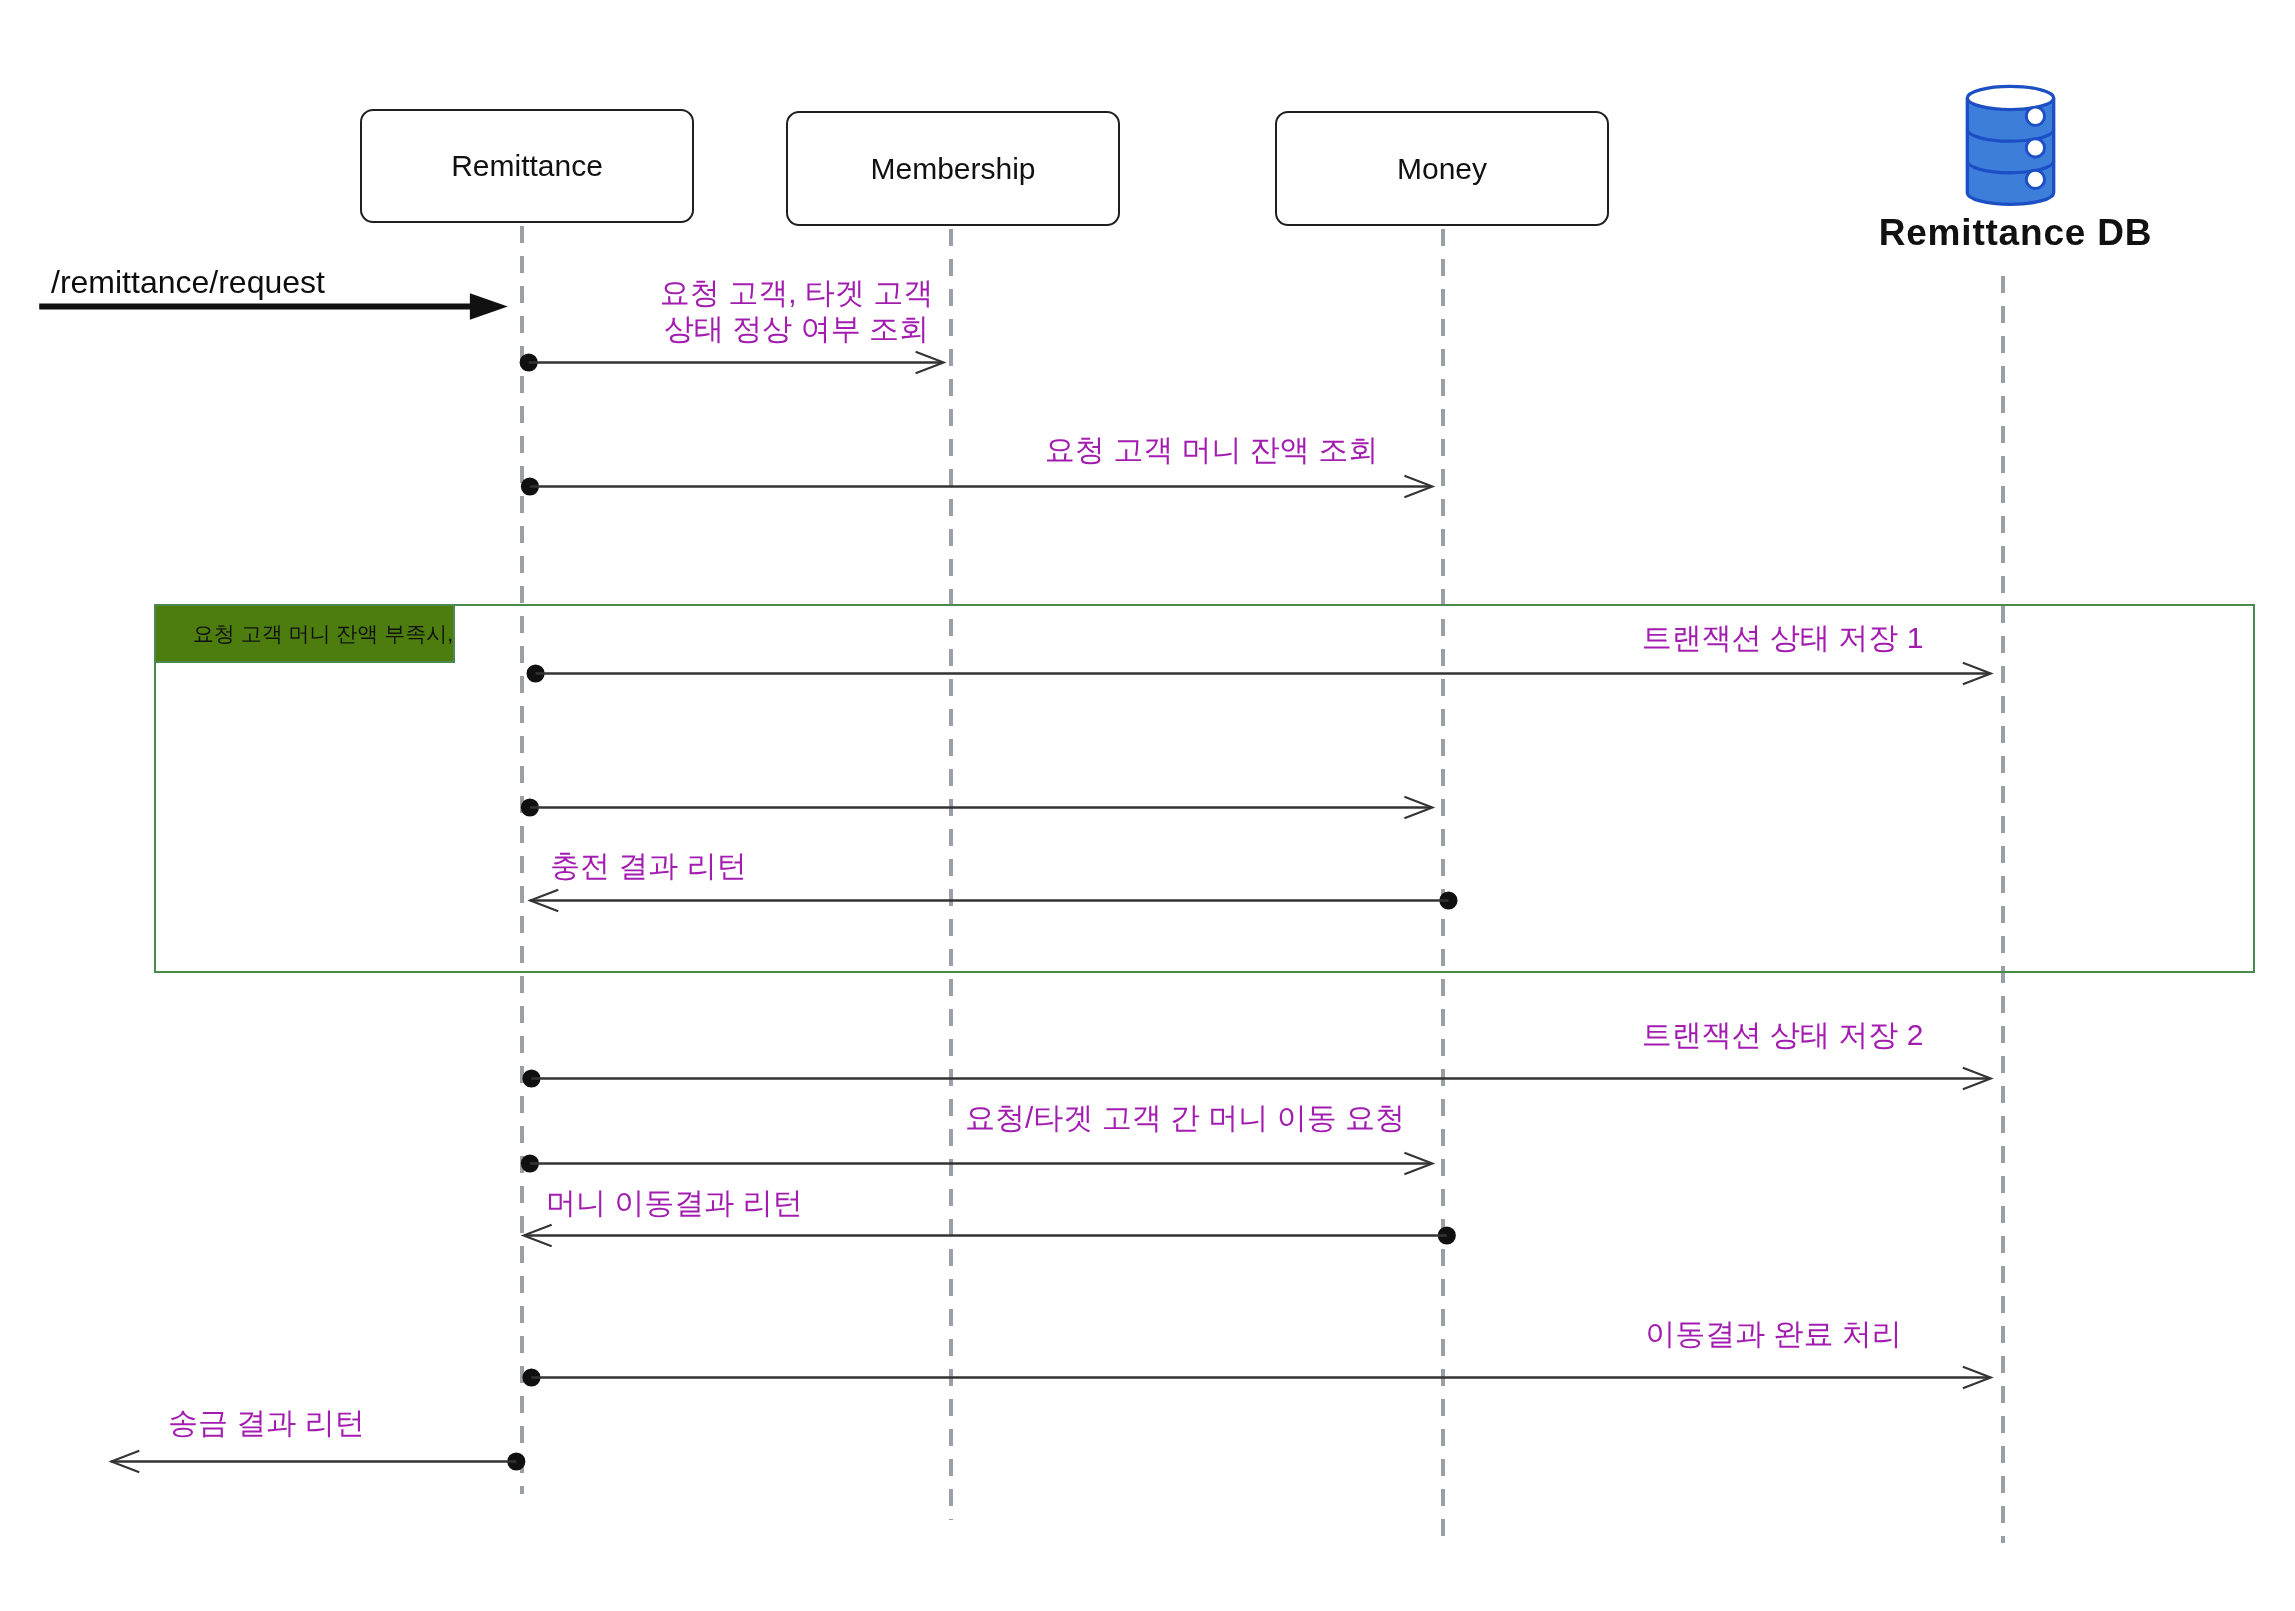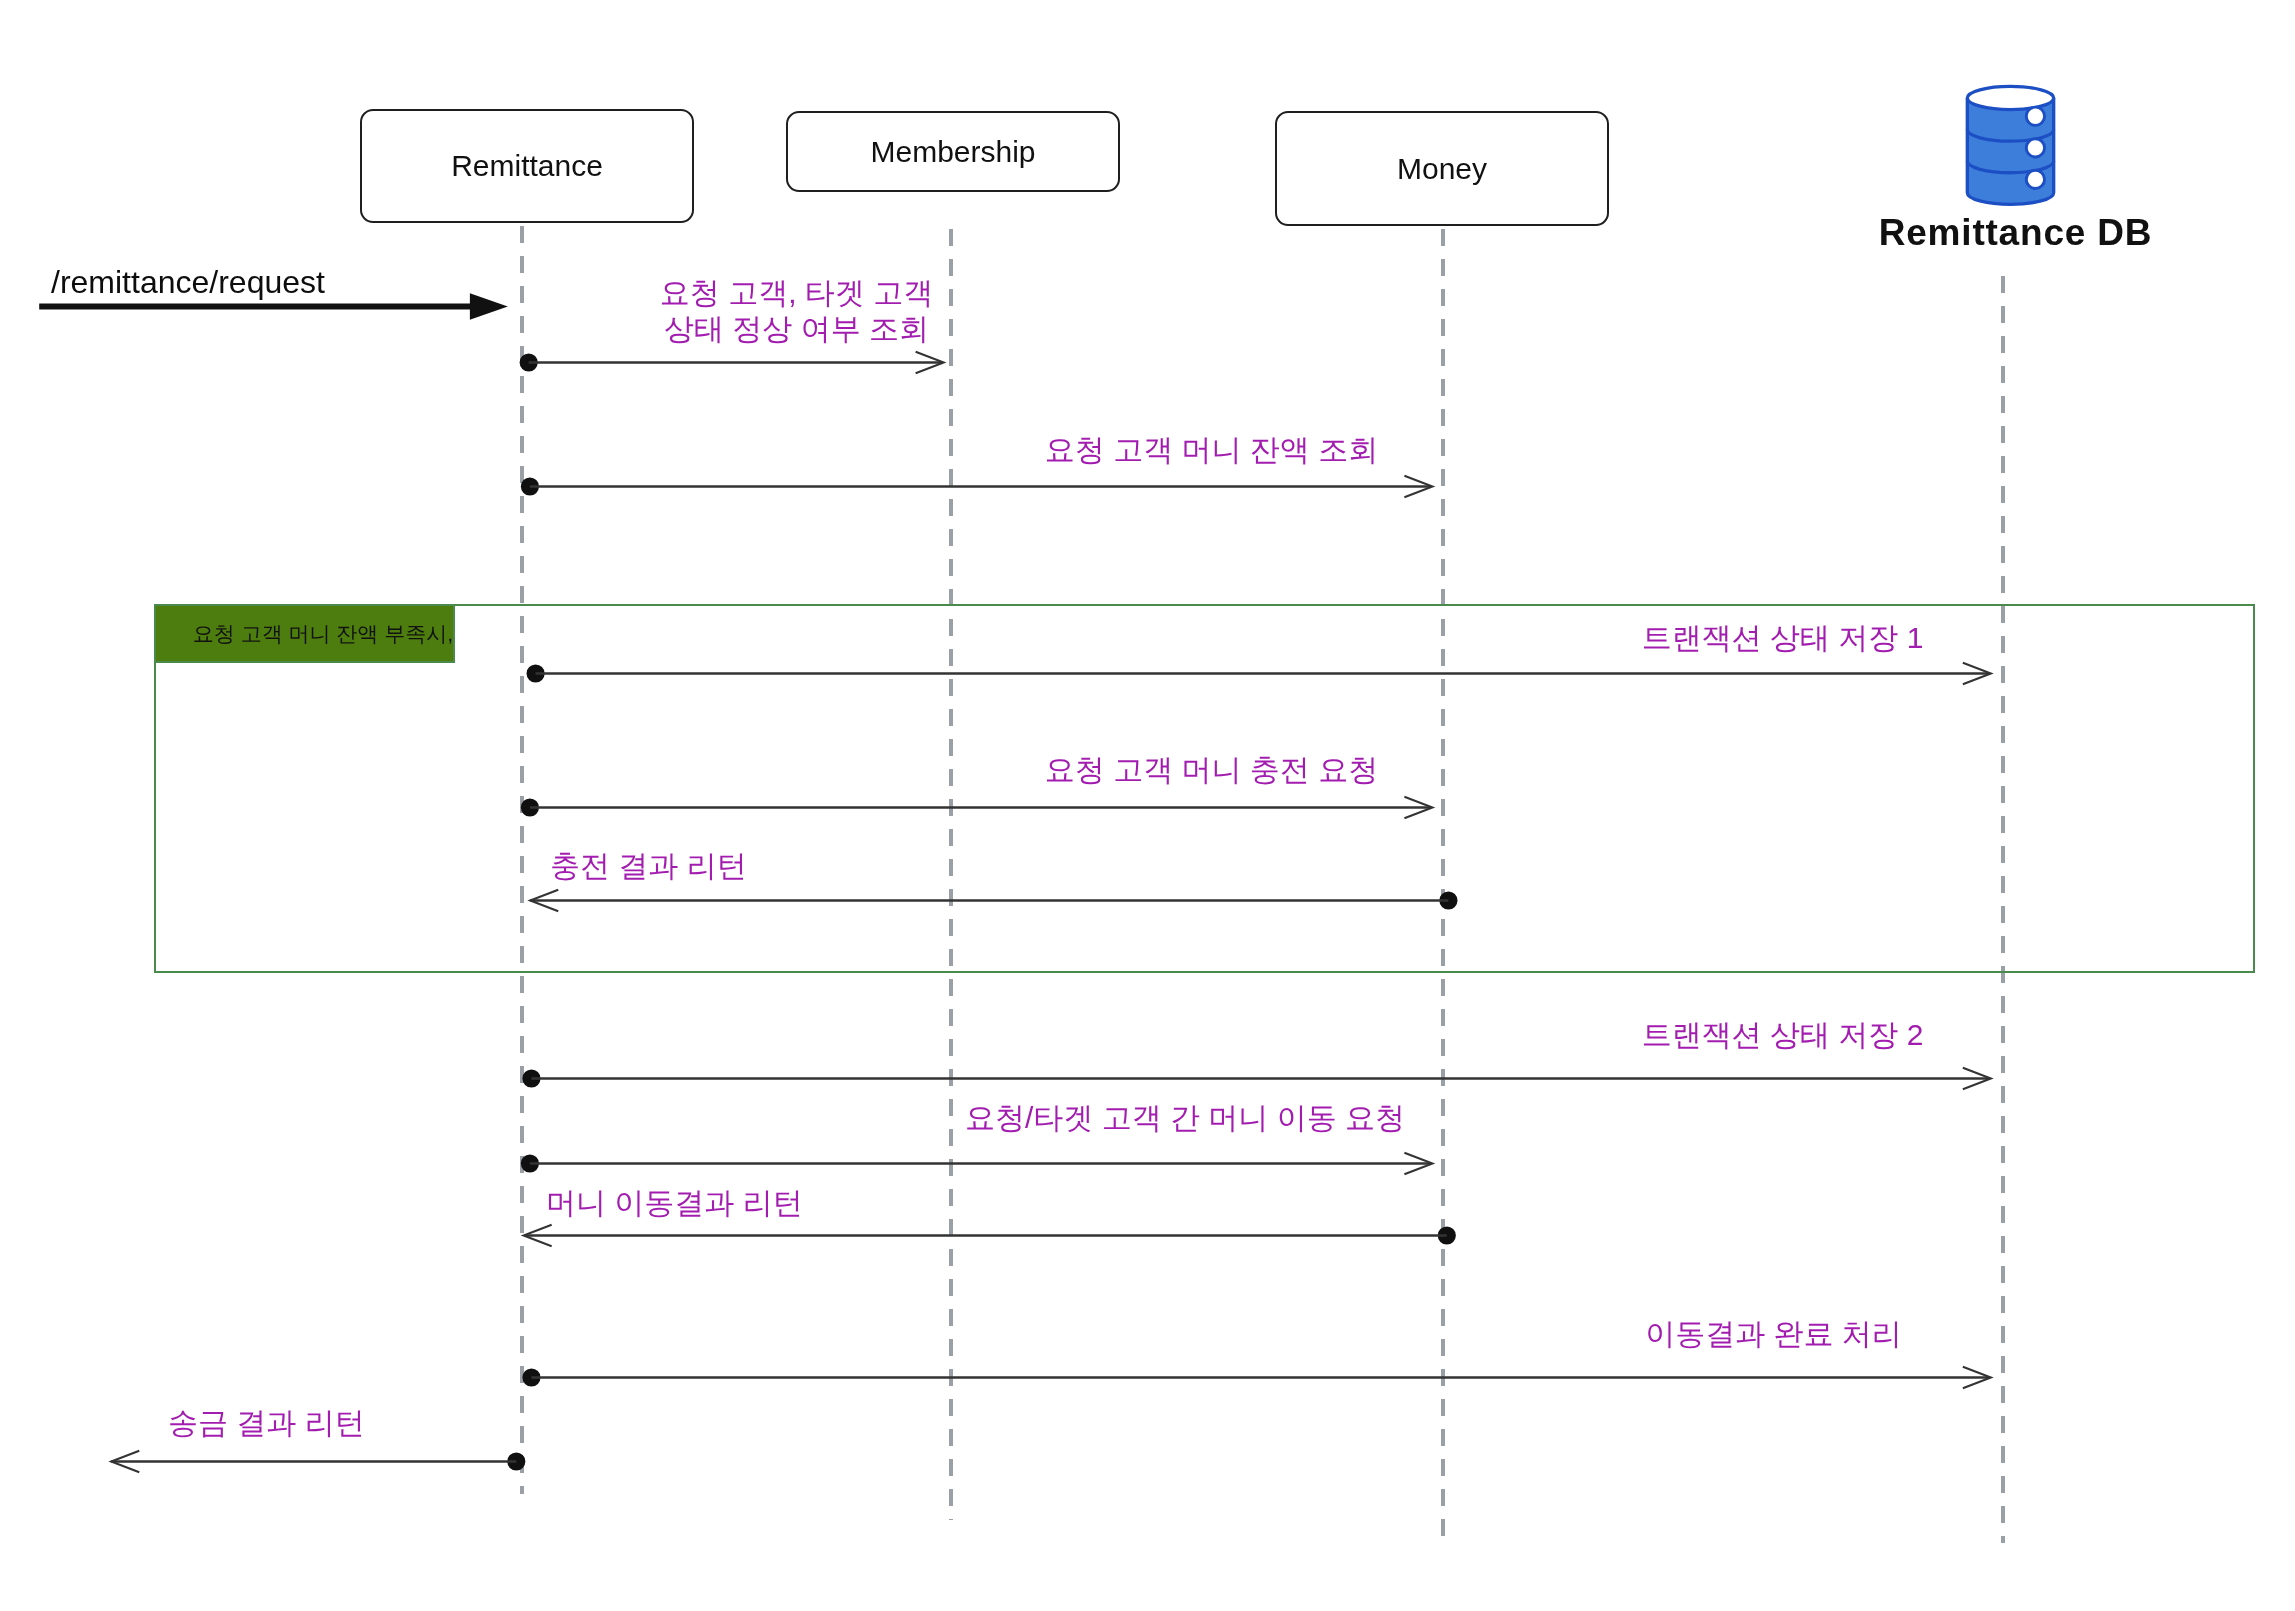--- a/index.html
+++ b/index.html
@@ -22,21 +22,21 @@
   .db-icon{position:absolute;}
 </style>
 </head>
 <body>
 
 <div class="canvas">
 
   <div class="actor" style="left:360px;top:109px;width:334px;height:114px;">
     <span>Remittance</span>
   </div>
-  <div class="actor" style="left:786px;top:111px;width:334px;height:81px;">
+  <div class="actor" style="left:786px;top:111px;width:334px;height:115px;">
     <span>Membership</span>
   </div>
   <div class="actor" style="left:1275px;top:111px;width:334px;height:115px;">
     <span>Money</span>
   </div>
 
   <svg class="db-icon" style="left:1964px;top:83px;" width="93" height="123" viewBox="0 0 112 148">
     <path d="M4,18 L4,132 A52,14 0 0 0 108,132 L108,18" fill="#3e7edb" stroke="#1d4fc4" stroke-width="4"></path>
     <path d="M4,56 a52,14 0 0 0 104,0" fill="none" stroke="#1d4fc4" stroke-width="4"></path>
     <path d="M4,94 a52,14 0 0 0 104,0" fill="none" stroke="#1d4fc4" stroke-width="4"></path>
@@ -78,21 +78,20 @@
     <polyline points="1695,7 1729,20 1695,33" fill="none" stroke="#333333" stroke-width="2.5"></polyline>
   </svg>
 
   <div class="msg-label right" style="left:1573px;top:620px;width:419px;">트랜잭션 상태 저장 1</div>
   <svg class="arrow" style="left:509px;top:657px;" width="1506" height="33" viewBox="613 0 1815 40">
     <circle cx="640" cy="20" r="11" fill="#101010"></circle>
     <line x1="640" y1="20" x2="2402" y2="20" stroke="#333333" stroke-width="3"></line>
     <polyline points="2370,7 2404,20 2370,33" fill="none" stroke="#333333" stroke-width="2.5"></polyline>
   </svg>
 
-  <div class="msg-label right" style="left:1000px;top:752px;width:423px;">요청 고객 머니 충전 요청</div>
   <svg class="arrow" style="left:509px;top:791px;" width="946" height="33" viewBox="613 0 1140 40">
     <circle cx="635" cy="20" r="11" fill="#101010"></circle>
     <line x1="635" y1="20" x2="1727" y2="20" stroke="#333333" stroke-width="3"></line>
     <polyline points="1695,7 1729,20 1695,33" fill="none" stroke="#333333" stroke-width="2.5"></polyline>
   </svg>
 
   <div class="msg-label" style="left:550px;top:848px;">충전 결과 리턴</div>
   <svg class="arrow" style="left:509px;top:884px;" width="959" height="33" viewBox="613 0 1155 40">
     <circle cx="1748" cy="20" r="11" fill="#101010"></circle>
     <line x1="635" y1="20" x2="1748" y2="20" stroke="#333333" stroke-width="3"></line>

